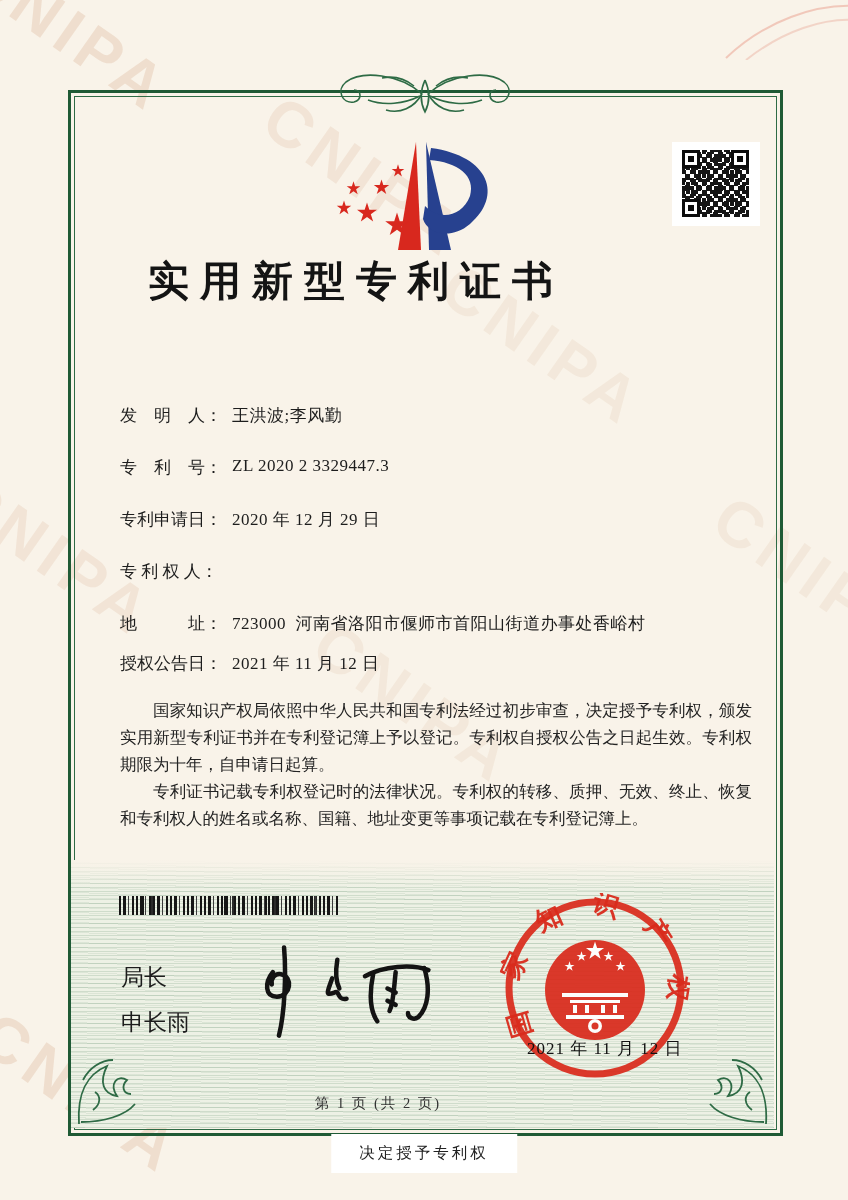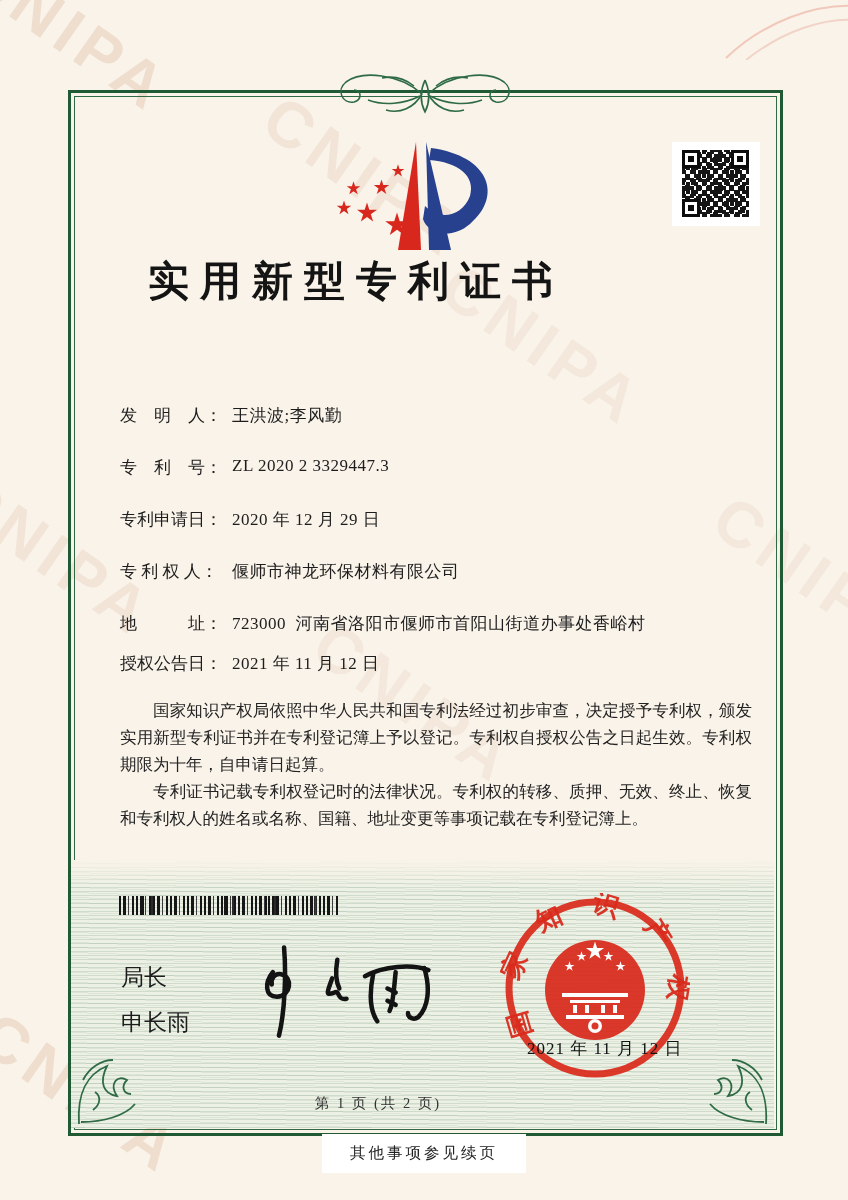--- a/index.html
+++ b/index.html
@@ -171,21 +171,21 @@
     <div class="row" style="top:404px">
       <span class="flabel">发　明　人：</span><span class="fvalue">王洪波;李风勤</span>
     </div>
     <div class="row" style="top:456px">
       <span class="flabel">专　利　号：</span><span class="fvalue">ZL 2020 2 3329447.3</span>
     </div>
     <div class="row" style="top:508px">
       <span class="flabel">专利申请日：</span><span class="fvalue">2020 年 12 月 29 日</span>
     </div>
     <div class="row" style="top:560px">
-      <span class="flabel">专 利 权 人：</span><span class="fvalue">偃师市神龙环保材料有限公司</span>
+      <span class="flabel">专 利 权 人：</span>
     </div>
     <div class="row" style="top:612px">
       <span class="flabel">地　　　址：</span><span class="fvalue">723000  河南省洛阳市偃师市首阳山街道办事处香峪村</span>
     </div>
     <div class="row" style="top:652px">
       <span class="flabel">授权公告日：</span><span class="fvalue">2021 年 11 月 12 日</span>
     </div>
 
     <div class="paras">
       <p>国家知识产权局依照中华人民共和国专利法经过初步审查，决定授予专利权，颁发实用新型专利证书并在专利登记簿上予以登记。专利权自授权公告之日起生效。专利权期限为十年，自申请日起算。</p>
@@ -237,16 +237,16 @@
         <rect x="113" y="112" width="4" height="8" fill="#fff"></rect>
         <rect x="66" y="122" width="58" height="4" fill="#fff"></rect>
         <circle cx="95" cy="133" r="7" fill="#fff"></circle>
         <circle cx="95" cy="133" r="3.5" fill="#d92b1c"></circle>
       </g>
     </svg>
     <div class="seal-date">2021 年 11 月 12 日</div>
 
     <div class="page-footer">第 1 页 (共 2 页)</div>
 
-    <div class="note">其他事项参见续页</div>
+    <div class="note">决定授予专利权</div>
 
   </div>
 </div>
 
 </body></html>

